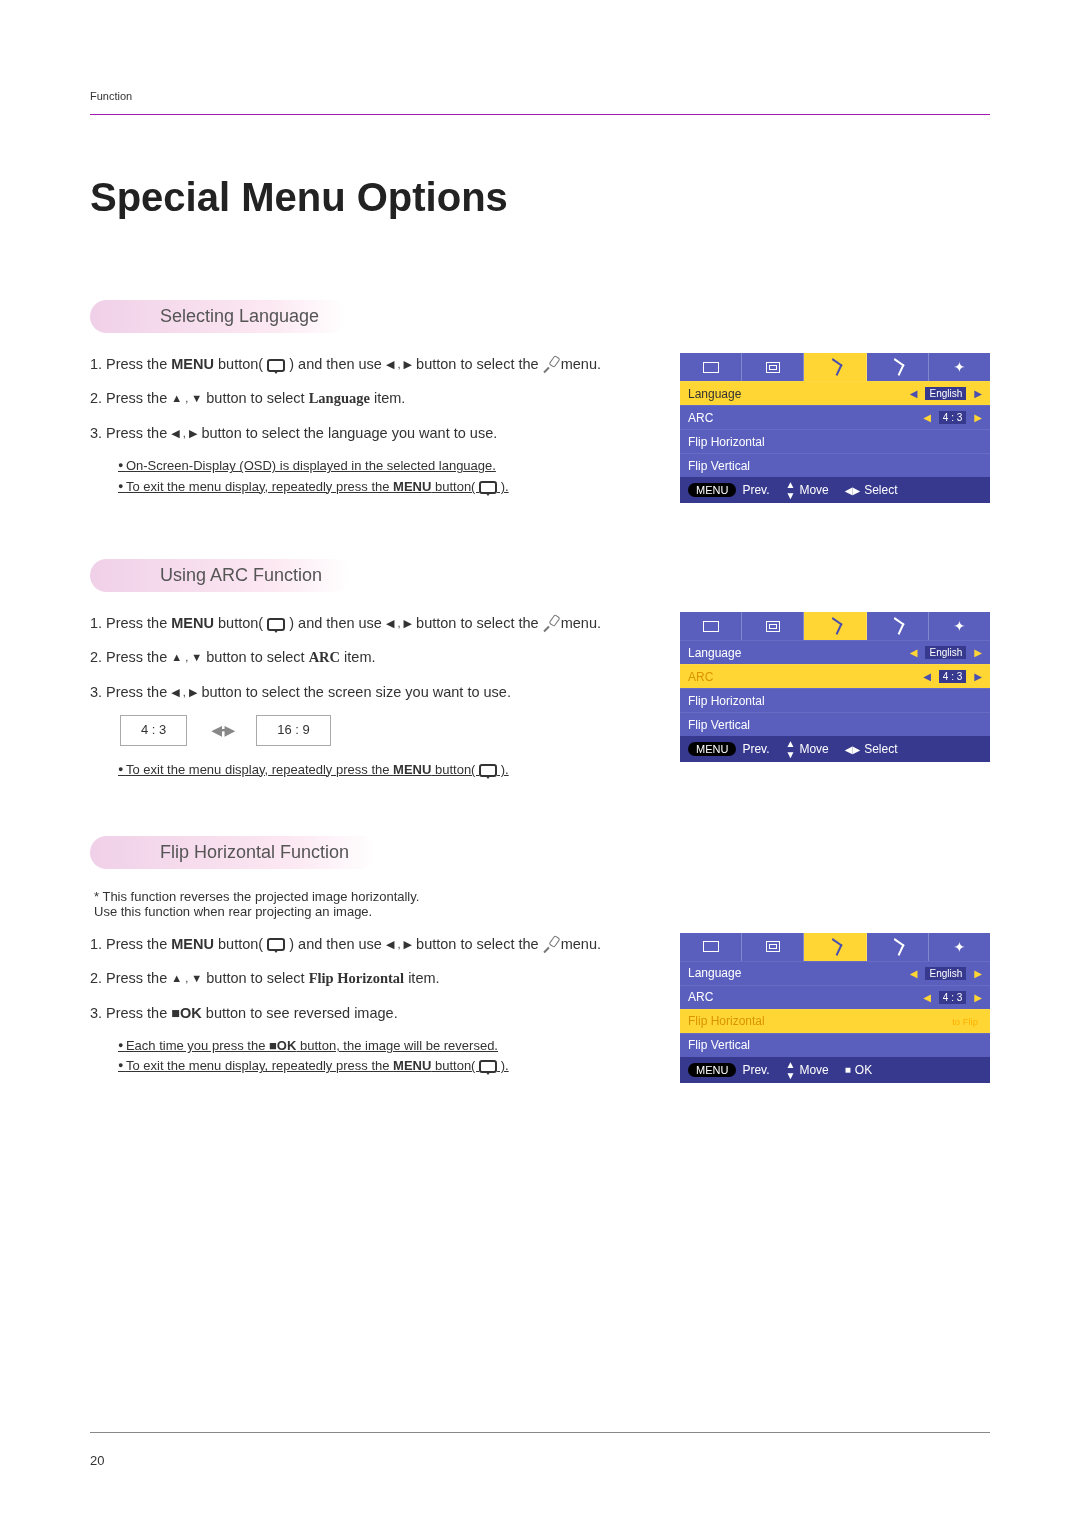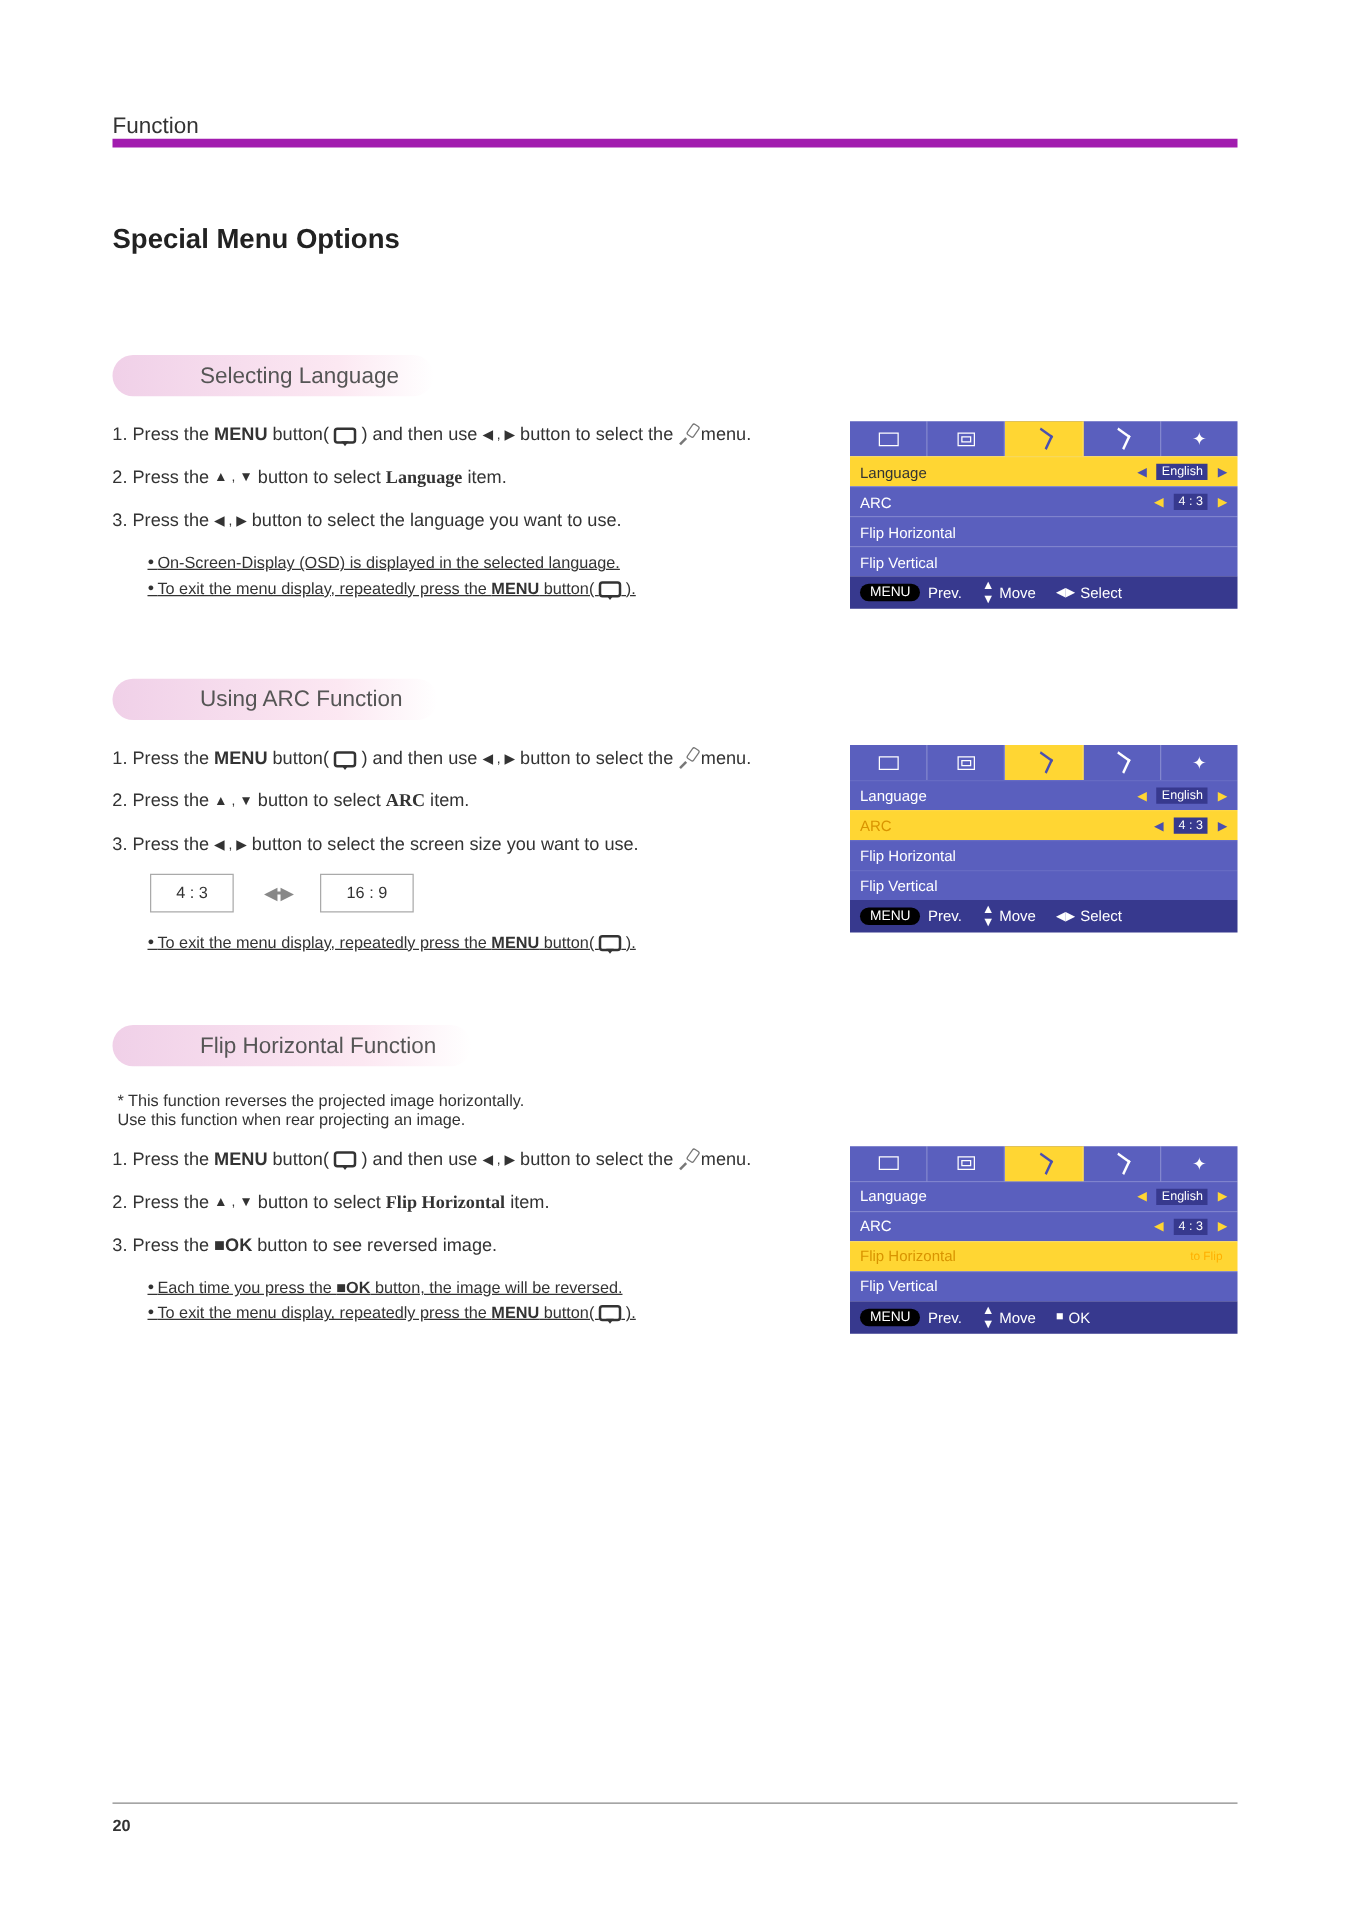--- a/index.html
+++ b/index.html
@@ -7,28 +7,28 @@
     margin: 0;
     font-family: Arial, Helvetica, sans-serif;
     background: #fff;
     color: #333;
     width: 1080px;
     height: 1528px;
     position: relative;
     padding: 90px 90px 60px 90px;
   }
   .header-area {
-    border-bottom: 7px solid #a21caf;
-    padding-bottom: 0;
+    border-bottom: 1px solid #a21caf;
+    padding-bottom: 12px;
     margin-bottom: 60px;
-    font-size: 18px;
+    font-size: 11px;
     color: #333;
   }
   .page-title {
-    font-size: 22px;
+    font-size: 40px;
     font-weight: bold;
     margin-bottom: 80px;
     color: #222;
   }
   .sub-pill {
     display: inline-block;
     background: linear-gradient(to right, #f0d0e8, #fce8f2 70%, #fff);
     border-radius: 18px;
     padding: 6px 28px 6px 70px;
     color: #555;
@@ -148,23 +148,22 @@
     background:#000; color:#fff; border-radius:10px; padding:1px 8px; font-size:11px;
   }
   .foot-item{display:flex; align-items:center; gap:4px; margin-left:10px;}
   .foot-item .sym{color:#fff; font-size:10px;}
 
   .section { margin-bottom: 56px; }
   .footer {
     position:absolute;
     left:90px; right:90px; bottom:60px;
     border-top:1px solid #888;
-    padding-top:10px;
+    padding-top:20px;
     font-size:13px;
-    font-weight:bold;
   }
 </style>
 </head>
 <body>
 
 <div class="header-area">
   <span>Function</span>
 </div>
 
 <div class="page-title">Special Menu Options</div>

